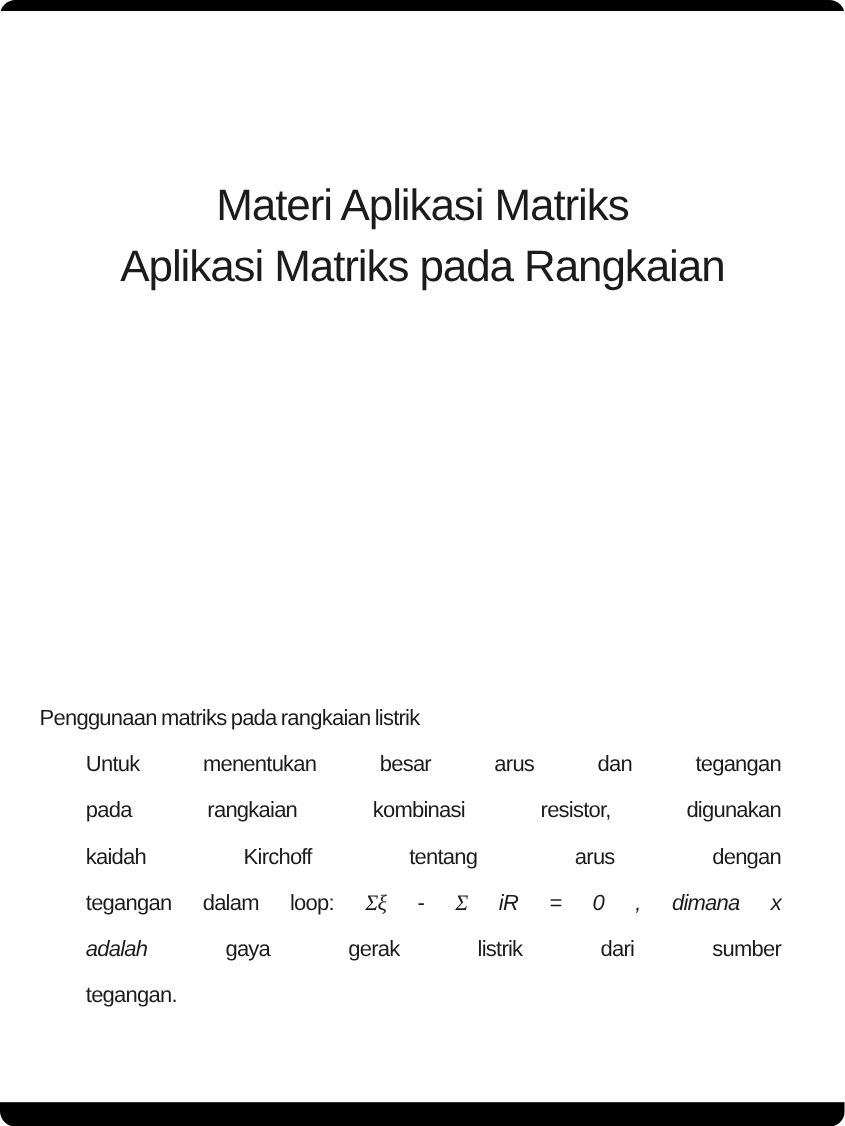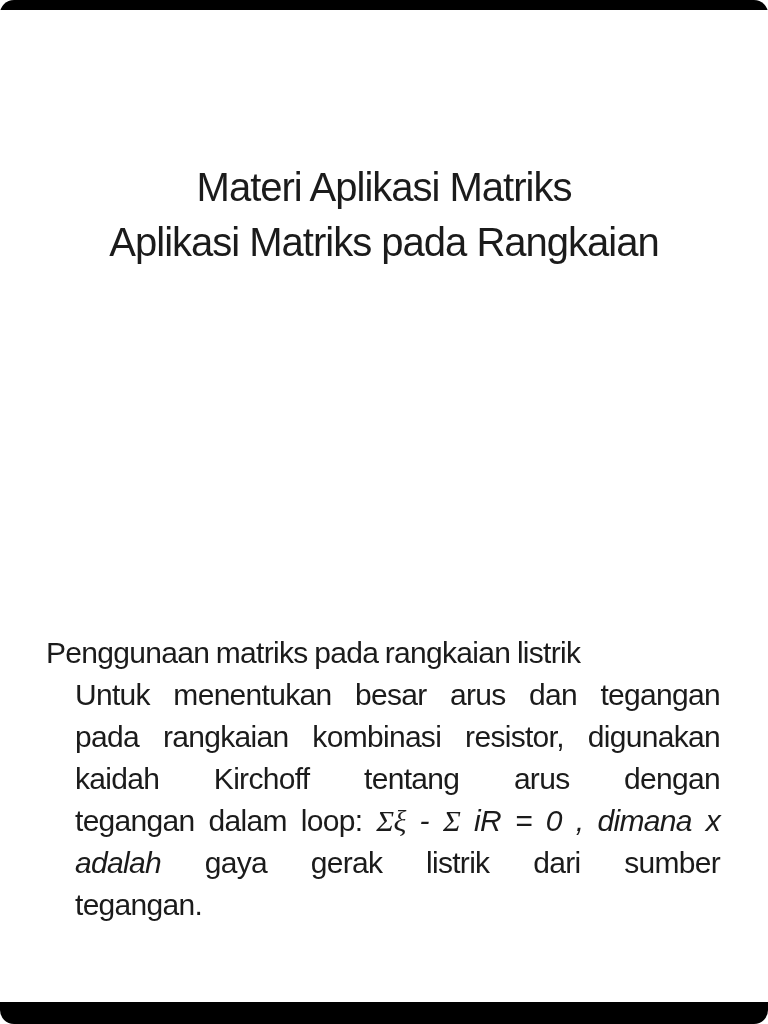--- a/index.html
+++ b/index.html
@@ -33,41 +33,42 @@
     color: #1b1b1b;
     font-size: 40px;
     line-height: 55px;
     letter-spacing: -1px;
     font-weight: 400;
   }
 
   .slide-body {
     position: absolute;
     top: 632px;
-    left: 46px;
+    left: 36px;
     width: 674px;
     color: #1b1b1b;
-    font-size: 30px;
+    font-size: 20px;
     line-height: 42px;
     letter-spacing: -0.7px;
     word-spacing: -1px;
   }
 
   .body-heading {
     text-align: left;
   }
 
   .paragraph {
     margin-left: 29px;
     width: 645px;
   }
 
   .pline {
     text-align: justify;
     text-align-last: justify;
+    margin-left: 13px;
   }
   .pline.last {
     text-align: left;
     text-align-last: left;
   }
 
   .seg-r { font-style: normal; }
   .seg-i { font-style: italic; }
   .seg-s { font-style: italic; font-family: "Liberation Serif", serif; }
 </style>

